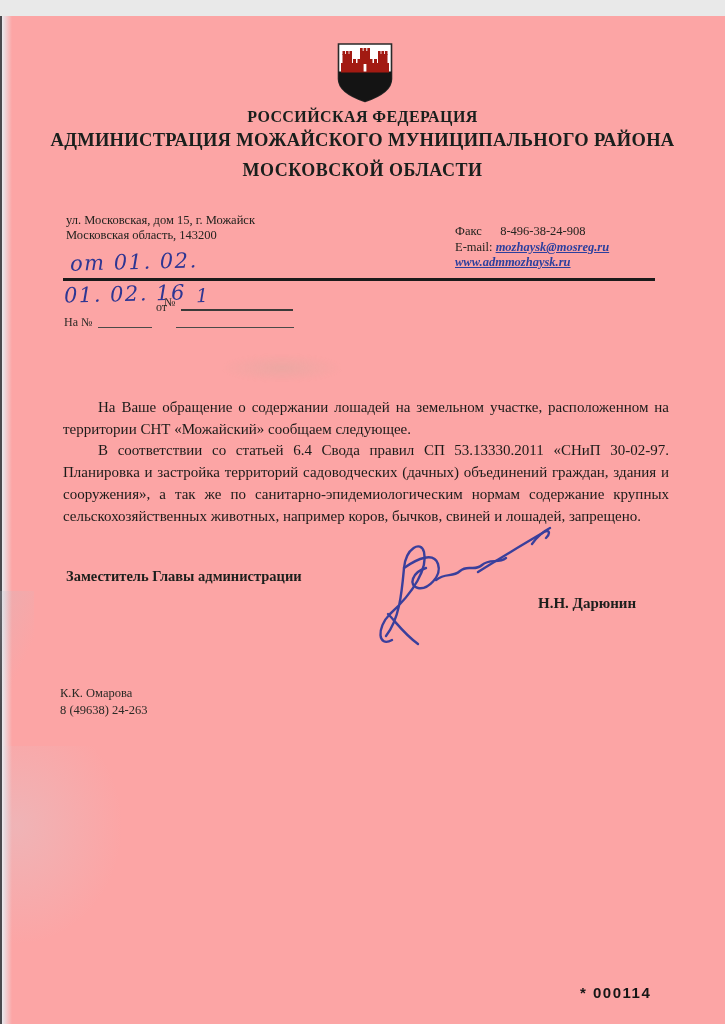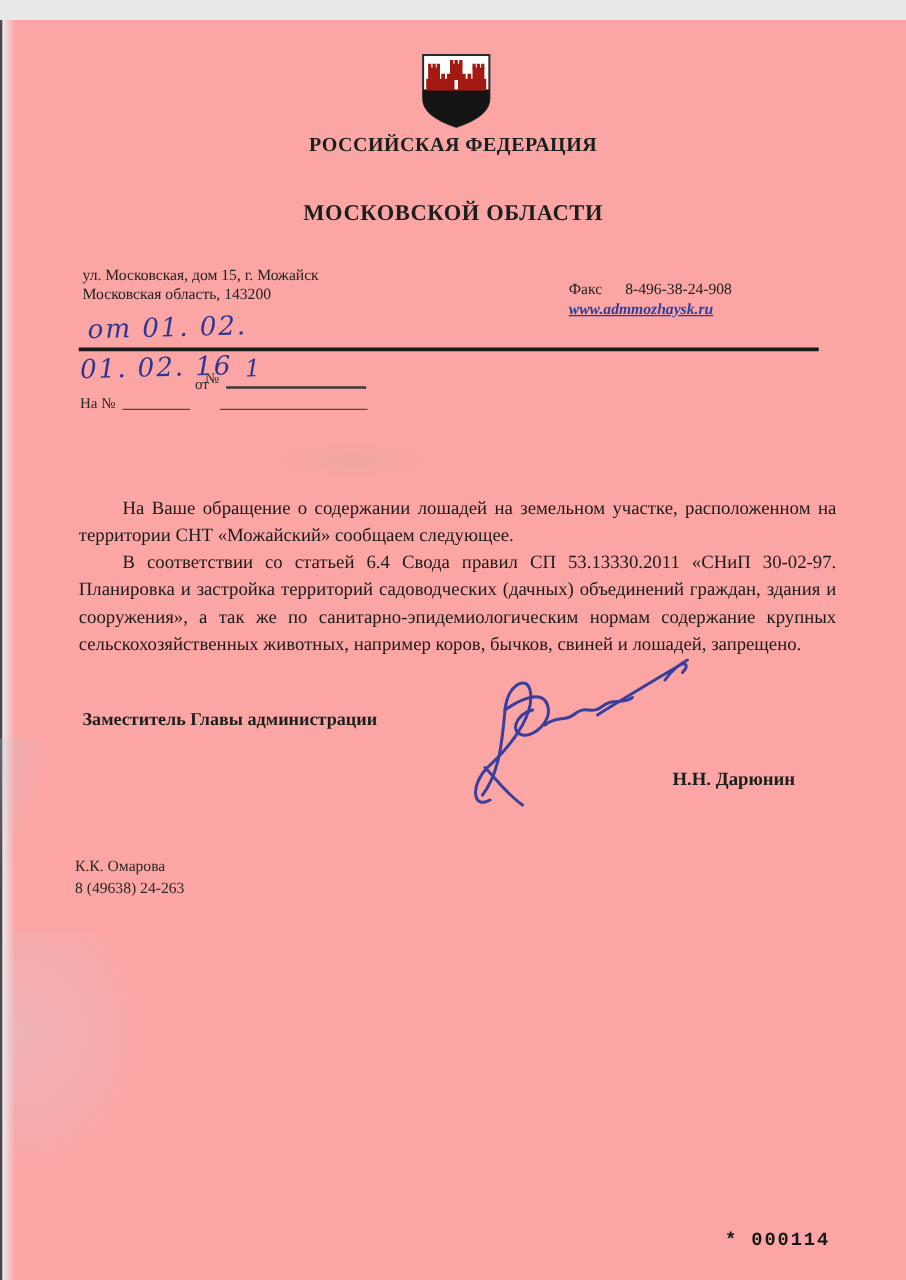--- a/index.html
+++ b/index.html
@@ -55,26 +55,26 @@
     filter:blur(1px); }
 
   
   .body-text { position:absolute; left:63px; top:381px; width:606px;
     font-size:15px; line-height:21.7px; text-align:justify; color:#1b1b19; }
   .body-text p { margin:0; text-indent:35px; }
 
   
   .sig-position { position:absolute; left:66px; top:550px; font-size:14.5px; font-weight:bold;
     line-height:21.5px; color:#1b1f1c; }
-  .sig-name { position:absolute; left:538px; top:600px; font-size:15px; font-weight:bold; color:#1b1f1c; }
+  .sig-name { position:absolute; left:538px; top:579px; font-size:15px; font-weight:bold; color:#1b1f1c; }
   .sig-scrawl { position:absolute; left:374px; top:506px; width:192px; height:130px; }
 
   .executor { position:absolute; left:60px; top:669px; font-size:12.5px; line-height:16.5px; color:#2a2a26; }
 
-  .docnum { position:absolute; left:580px; top:968px; font-family:Liberation Mono, monospace;
+  .docnum { position:absolute; left:580px; top:968px; font-family:Liberation Sans, sans-serif;
     font-weight:bold; font-size:15px; letter-spacing:1.5px; color:#161616; }
 </style>
 </head>
 <body>
 
 <div class="page">
 
   <div class="edge-left"></div>
   <div class="edge-left-shade"></div>
   <div class="crease"></div>
@@ -99,31 +99,36 @@
       <rect x="27.6" y="6" width="2.7" height="4"></rect>
       <rect x="31.3" y="6" width="2.7" height="4"></rect>
       <rect x="42" y="9" width="2.6" height="4"></rect>
       <rect x="45.4" y="9" width="2.6" height="4"></rect>
       <rect x="48.9" y="9" width="2.6" height="4"></rect>
     </g>
     <rect x="27.6" y="22" width="2.8" height="7.5" fill="#ffffff"></rect>
   </svg>
 
   <div class="hdr country">РОССИЙСКАЯ ФЕДЕРАЦИЯ</div>
+  <div class="hdr org1">АДМИНИСТРАЦИЯ МОЖАЙСКОГО МУНИЦИПАЛЬНОГО РАЙОНА</div>
   <div class="hdr org2">МОСКОВСКОЙ ОБЛАСТИ</div>
 
   <div class="addr">
     <div>ул. Московская, дом 15, г. Можайск</div>
     <div>Московская область, 143200</div>
   </div>
 
   <div class="contacts">
     <div>
       <span class="lbl w42">Факс</span>
       <span>8-496-38-24-908</span>
+    </div>
+    <div>
+      <span>E-mail:</span>
+      <span class="link">mozhaysk@mosreg.ru</span>
     </div>
     <div>
       <span class="link">www.admmozhaysk.ru</span>
     </div>
   </div>
 
   <div class="hw hw-from">от 01. 02.</div>
   <div class="rule-main"></div>
   <div class="hw hw-date">01. 02. 16</div>
   <div class="num-label">№</div>

